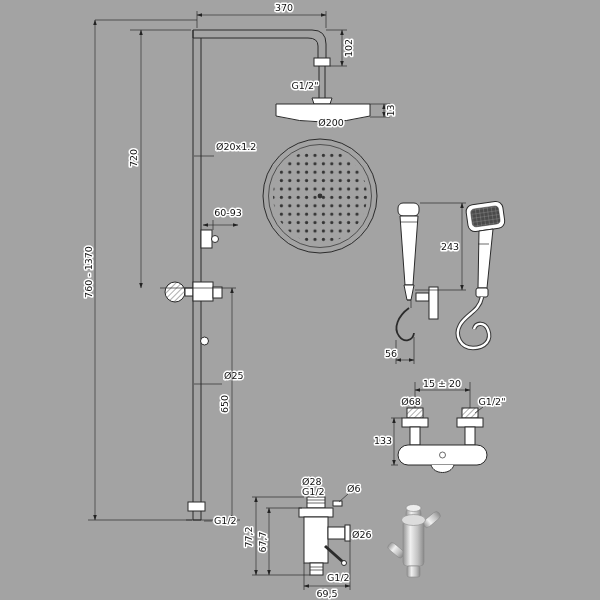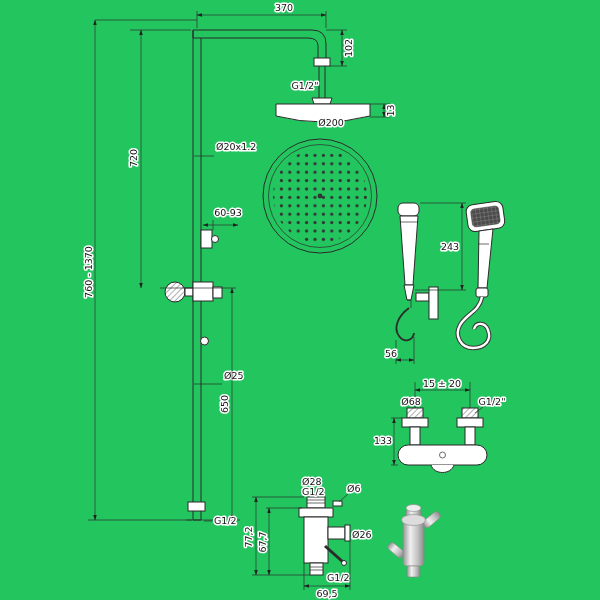--- a/index.html
+++ b/index.html
@@ -1,16 +1,16 @@
 <!DOCTYPE html>
 <html><head>
 <meta charset="utf-8">
 <style>
   html,body{margin:0;padding:0;background:#fff;}
-  .sheet{width:600px;height:600px;background:#22c55e;position:relative;overflow:hidden;
+  .sheet{width:600px;height:600px;background:#a3a3a3;position:relative;overflow:hidden;
          font-family:"DejaVu Sans",sans-serif;}
   svg text{font-family:"DejaVu Sans",sans-serif;font-size:9.5px;fill:#111;}
   .halo{paint-order:stroke;stroke:#ffffff;stroke-width:3px;stroke-linejoin:round;}
   .ln{fill:none;stroke:#2b2b2b;stroke-width:1;}
   .lnw{fill:#ffffff;stroke:#2b2b2b;stroke-width:1;}
   .thin{fill:none;stroke:#2b2b2b;stroke-width:0.7;}
   .dim{fill:none;stroke:#2b2b2b;stroke-width:0.65;}
   .tube{fill:none;stroke:#3a3a3a;stroke-width:4.5;}
   .tube2{fill:none;stroke:#ffffff;stroke-width:2.4;}
 </style>

